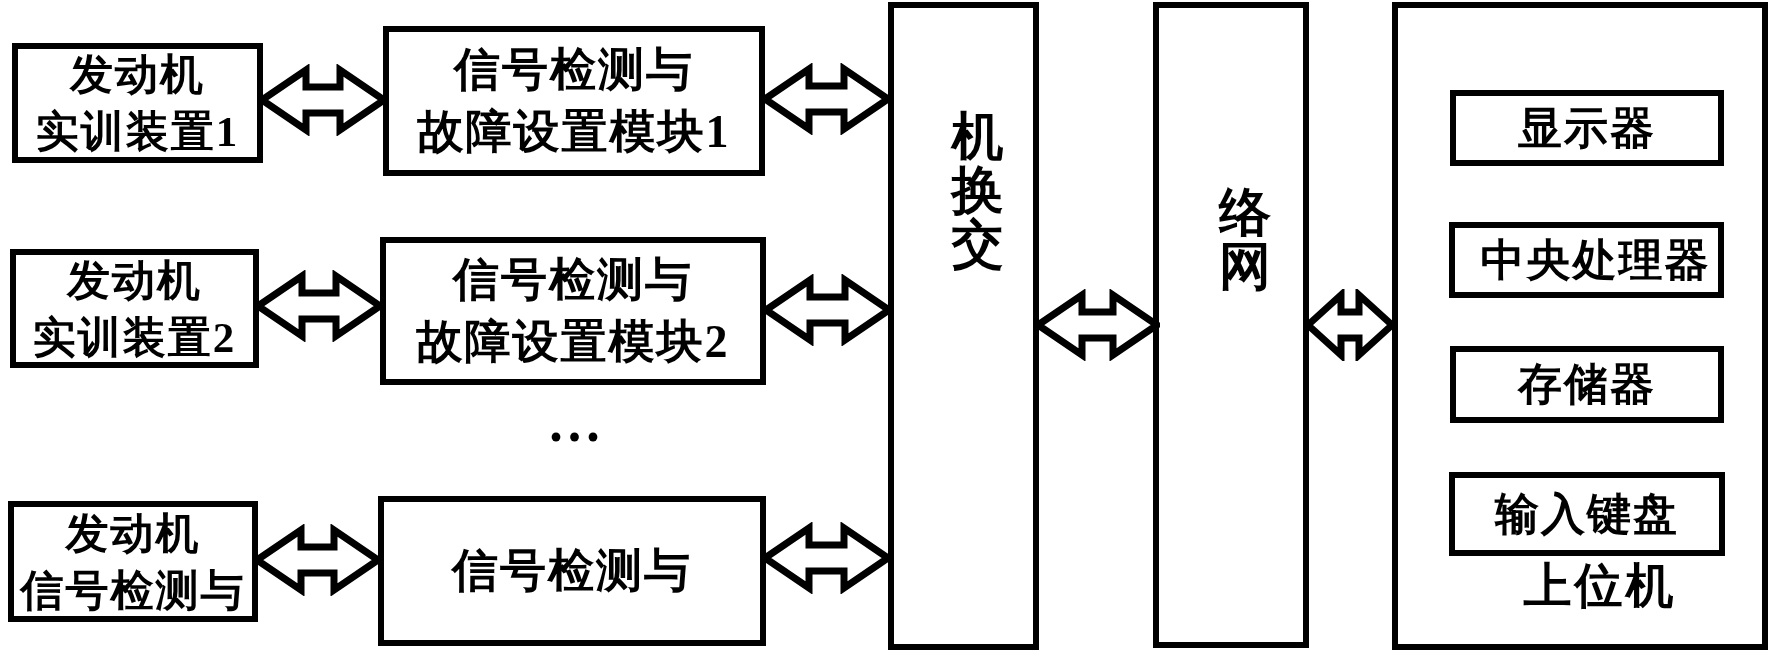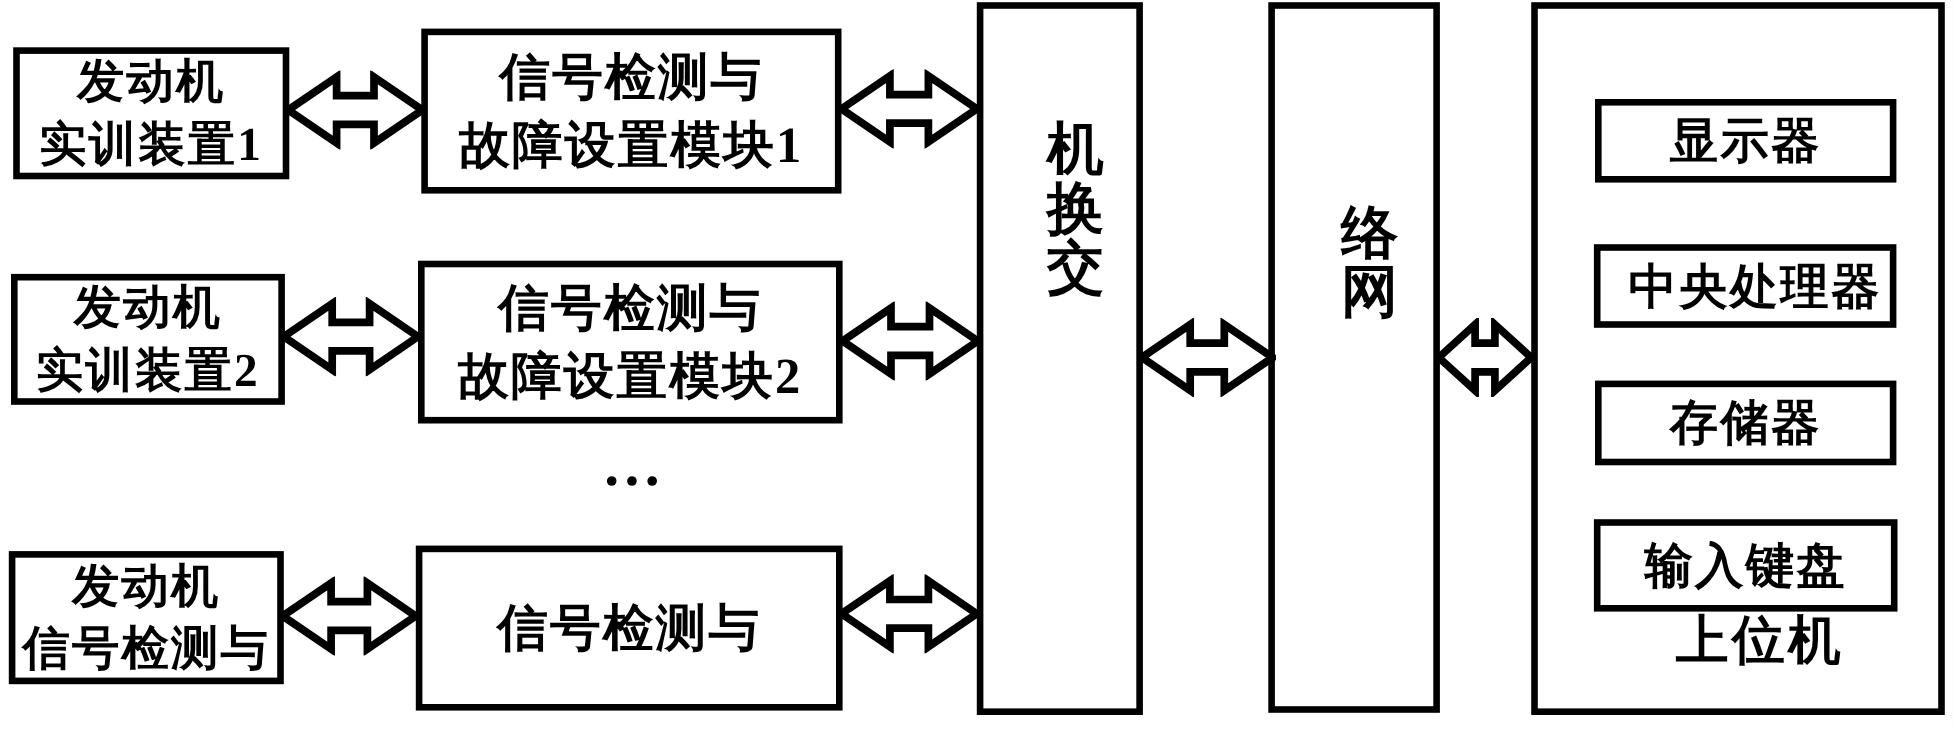--- a/index.html
+++ b/index.html
@@ -109,21 +109,21 @@
   <div class="box innerbox" style="left:1449px;top:222px;width:275px;height:76px;padding-left:18px;">
     <div>中央处理器</div>
   </div>
   <div class="box innerbox" style="left:1450px;top:346px;width:274px;height:77px;">
     <div>存储器</div>
   </div>
   <div class="box innerbox" style="left:1449px;top:472px;width:276px;height:84px;">
     <div>输入键盘</div>
   </div>
 
-  <div class="label" style="left:1450px;top:558px;width:300px;font-family:Liberation Mono, monospace;">上位机</div>
+  <div class="label" style="left:1450px;top:558px;width:300px;">上位机</div>
 
   <div class="arrow" style="left:259px;top:64px;width:128px;height:72px;">
       <svg width="128" height="72" viewBox="0 0 128 72">
         <polygon points="3,36 47,6 47,23 81,23 81,6 125,36 81,66 81,49 47,49 47,66" fill="#ffffff" stroke="#000000" stroke-width="7" stroke-miterlimit="14"></polygon>
       </svg>
     </div>
   <div class="arrow" style="left:762px;top:63px;width:129px;height:72px;">
       <svg width="129" height="72" viewBox="0 0 129 72">
         <polygon points="3,36 47,6 47,23 82,23 82,6 126,36 82,66 82,49 47,49 47,66" fill="#ffffff" stroke="#000000" stroke-width="7" stroke-miterlimit="14"></polygon>
       </svg>

